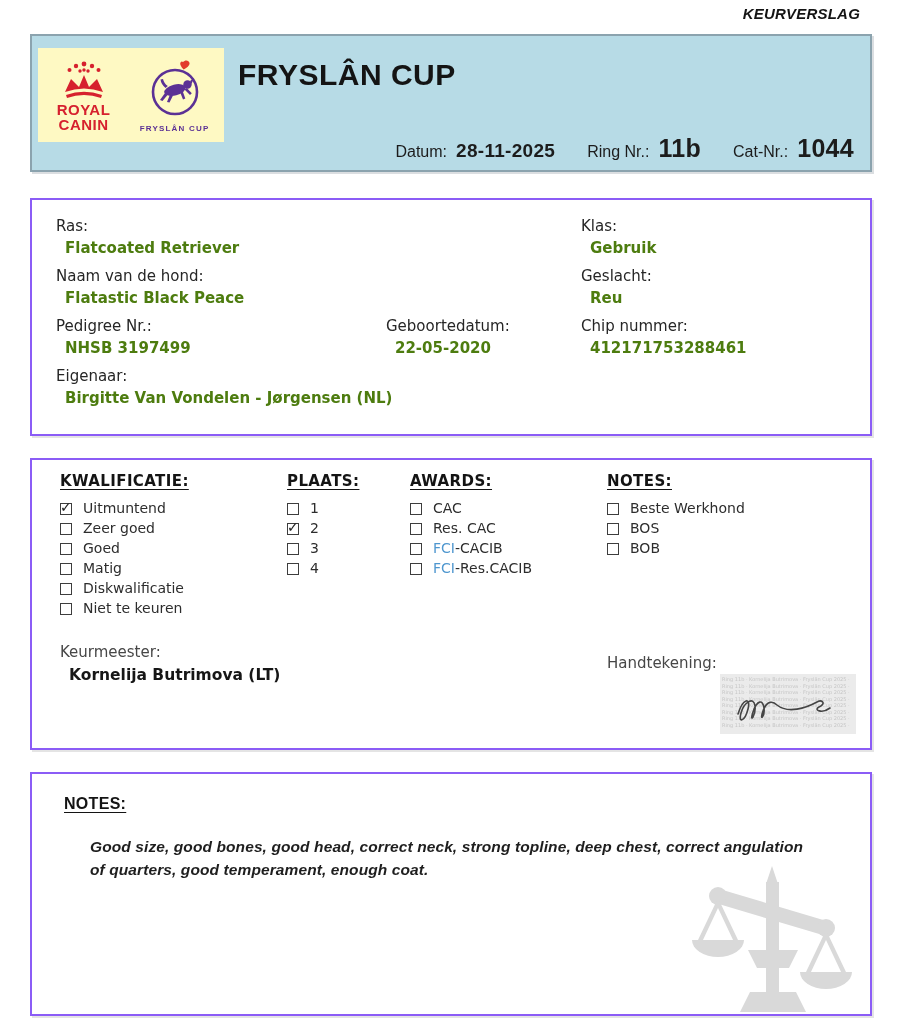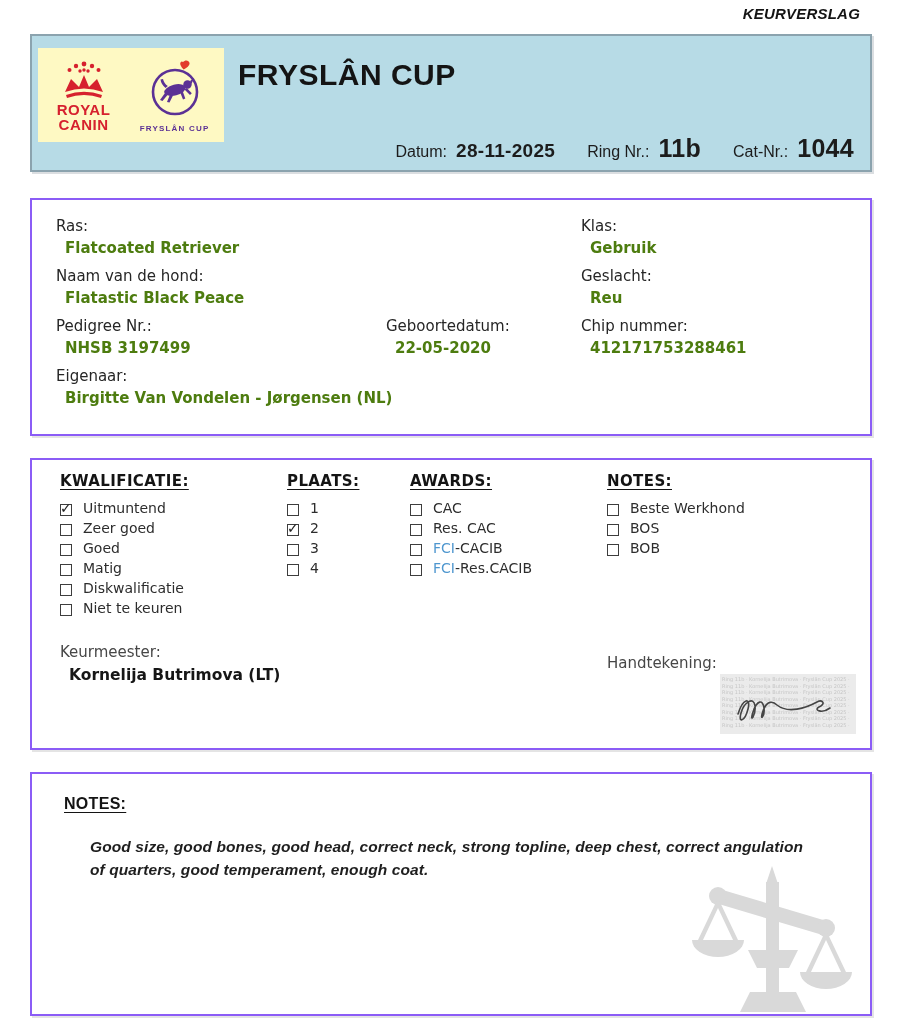--- a/index.html
+++ b/index.html
@@ -40,21 +40,21 @@
   .field { margin-bottom:7px; }
   .f-label { font-size:15px; color:#262626; line-height:21px; }
   .f-value { font-weight:bold; font-size:15px; color:#4d7c0f; line-height:22px; padding-left:9px; }
 
   
   .qual-box { top:458px; height:292px; padding:12px 10px 0 28px; }
   .cols { display:flex; }
   .col-kwal { width:227px; } .col-plaats { width:123px; } .col-awards { width:197px; }
   .col-head { font-weight:bold; font-size:15px; color:#141414; letter-spacing:.4px;
               text-decoration:underline; text-underline-offset:3px; margin-bottom:11px; }
-  .cbrow { display:flex; align-items:flex-end; gap:11px; margin-bottom:5px;
+  .cbrow { display:flex; align-items:center; gap:11px; margin-bottom:5px;
            font-size:14px; color:#2d2d2d; line-height:15px; }
   .cb { width:12px; height:12px; border:1.5px solid #3d3d3d; flex:0 0 auto; margin-top:1px; position:relative; background:#fff; }
   .cb.checked::after { content:"✓"; position:absolute; left:-1px; top:-4px; font-size:14px;
                        font-weight:bold; color:#222; }
   .fci { color:#4f97cf; }
 
   .judge-block { position:absolute; left:28px; top:181px; }
   .j-label { font-size:15px; color:#474747; line-height:22px; }
   .j-name { font-weight:bold; font-size:15.5px; color:#161616; padding-left:9px; line-height:24px; }
   .sign-block { position:absolute; left:575px; top:192px; }

